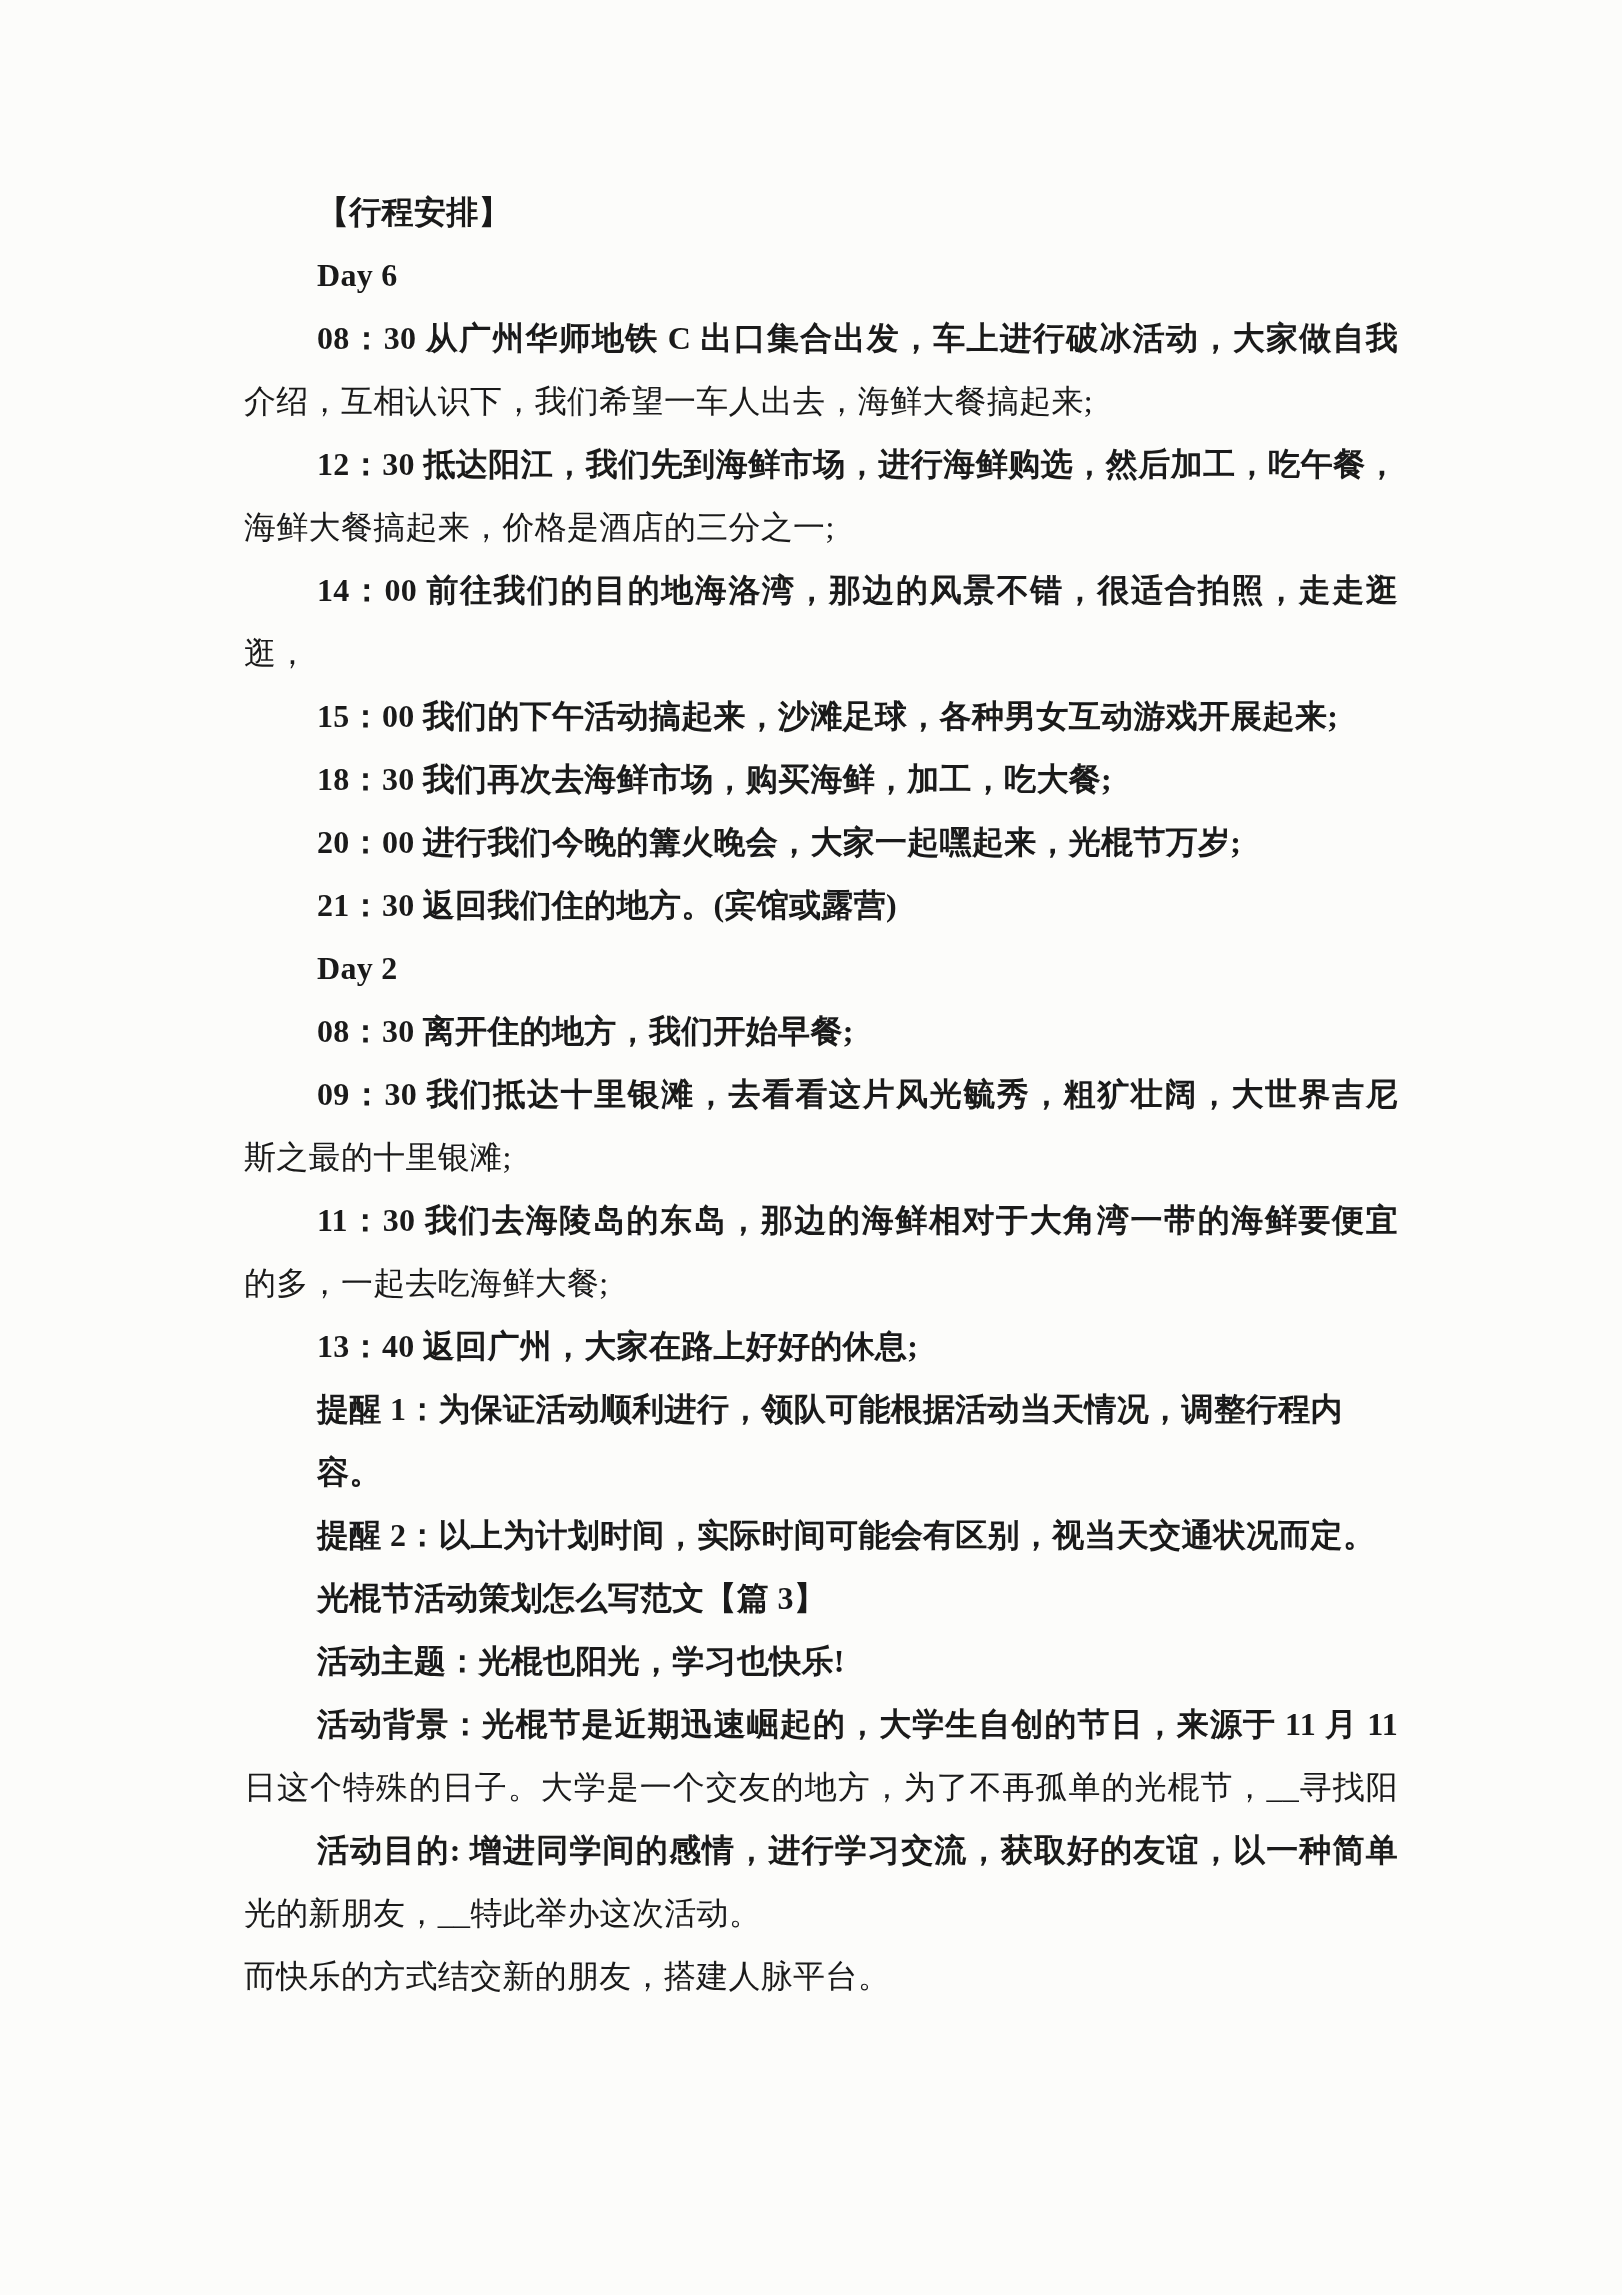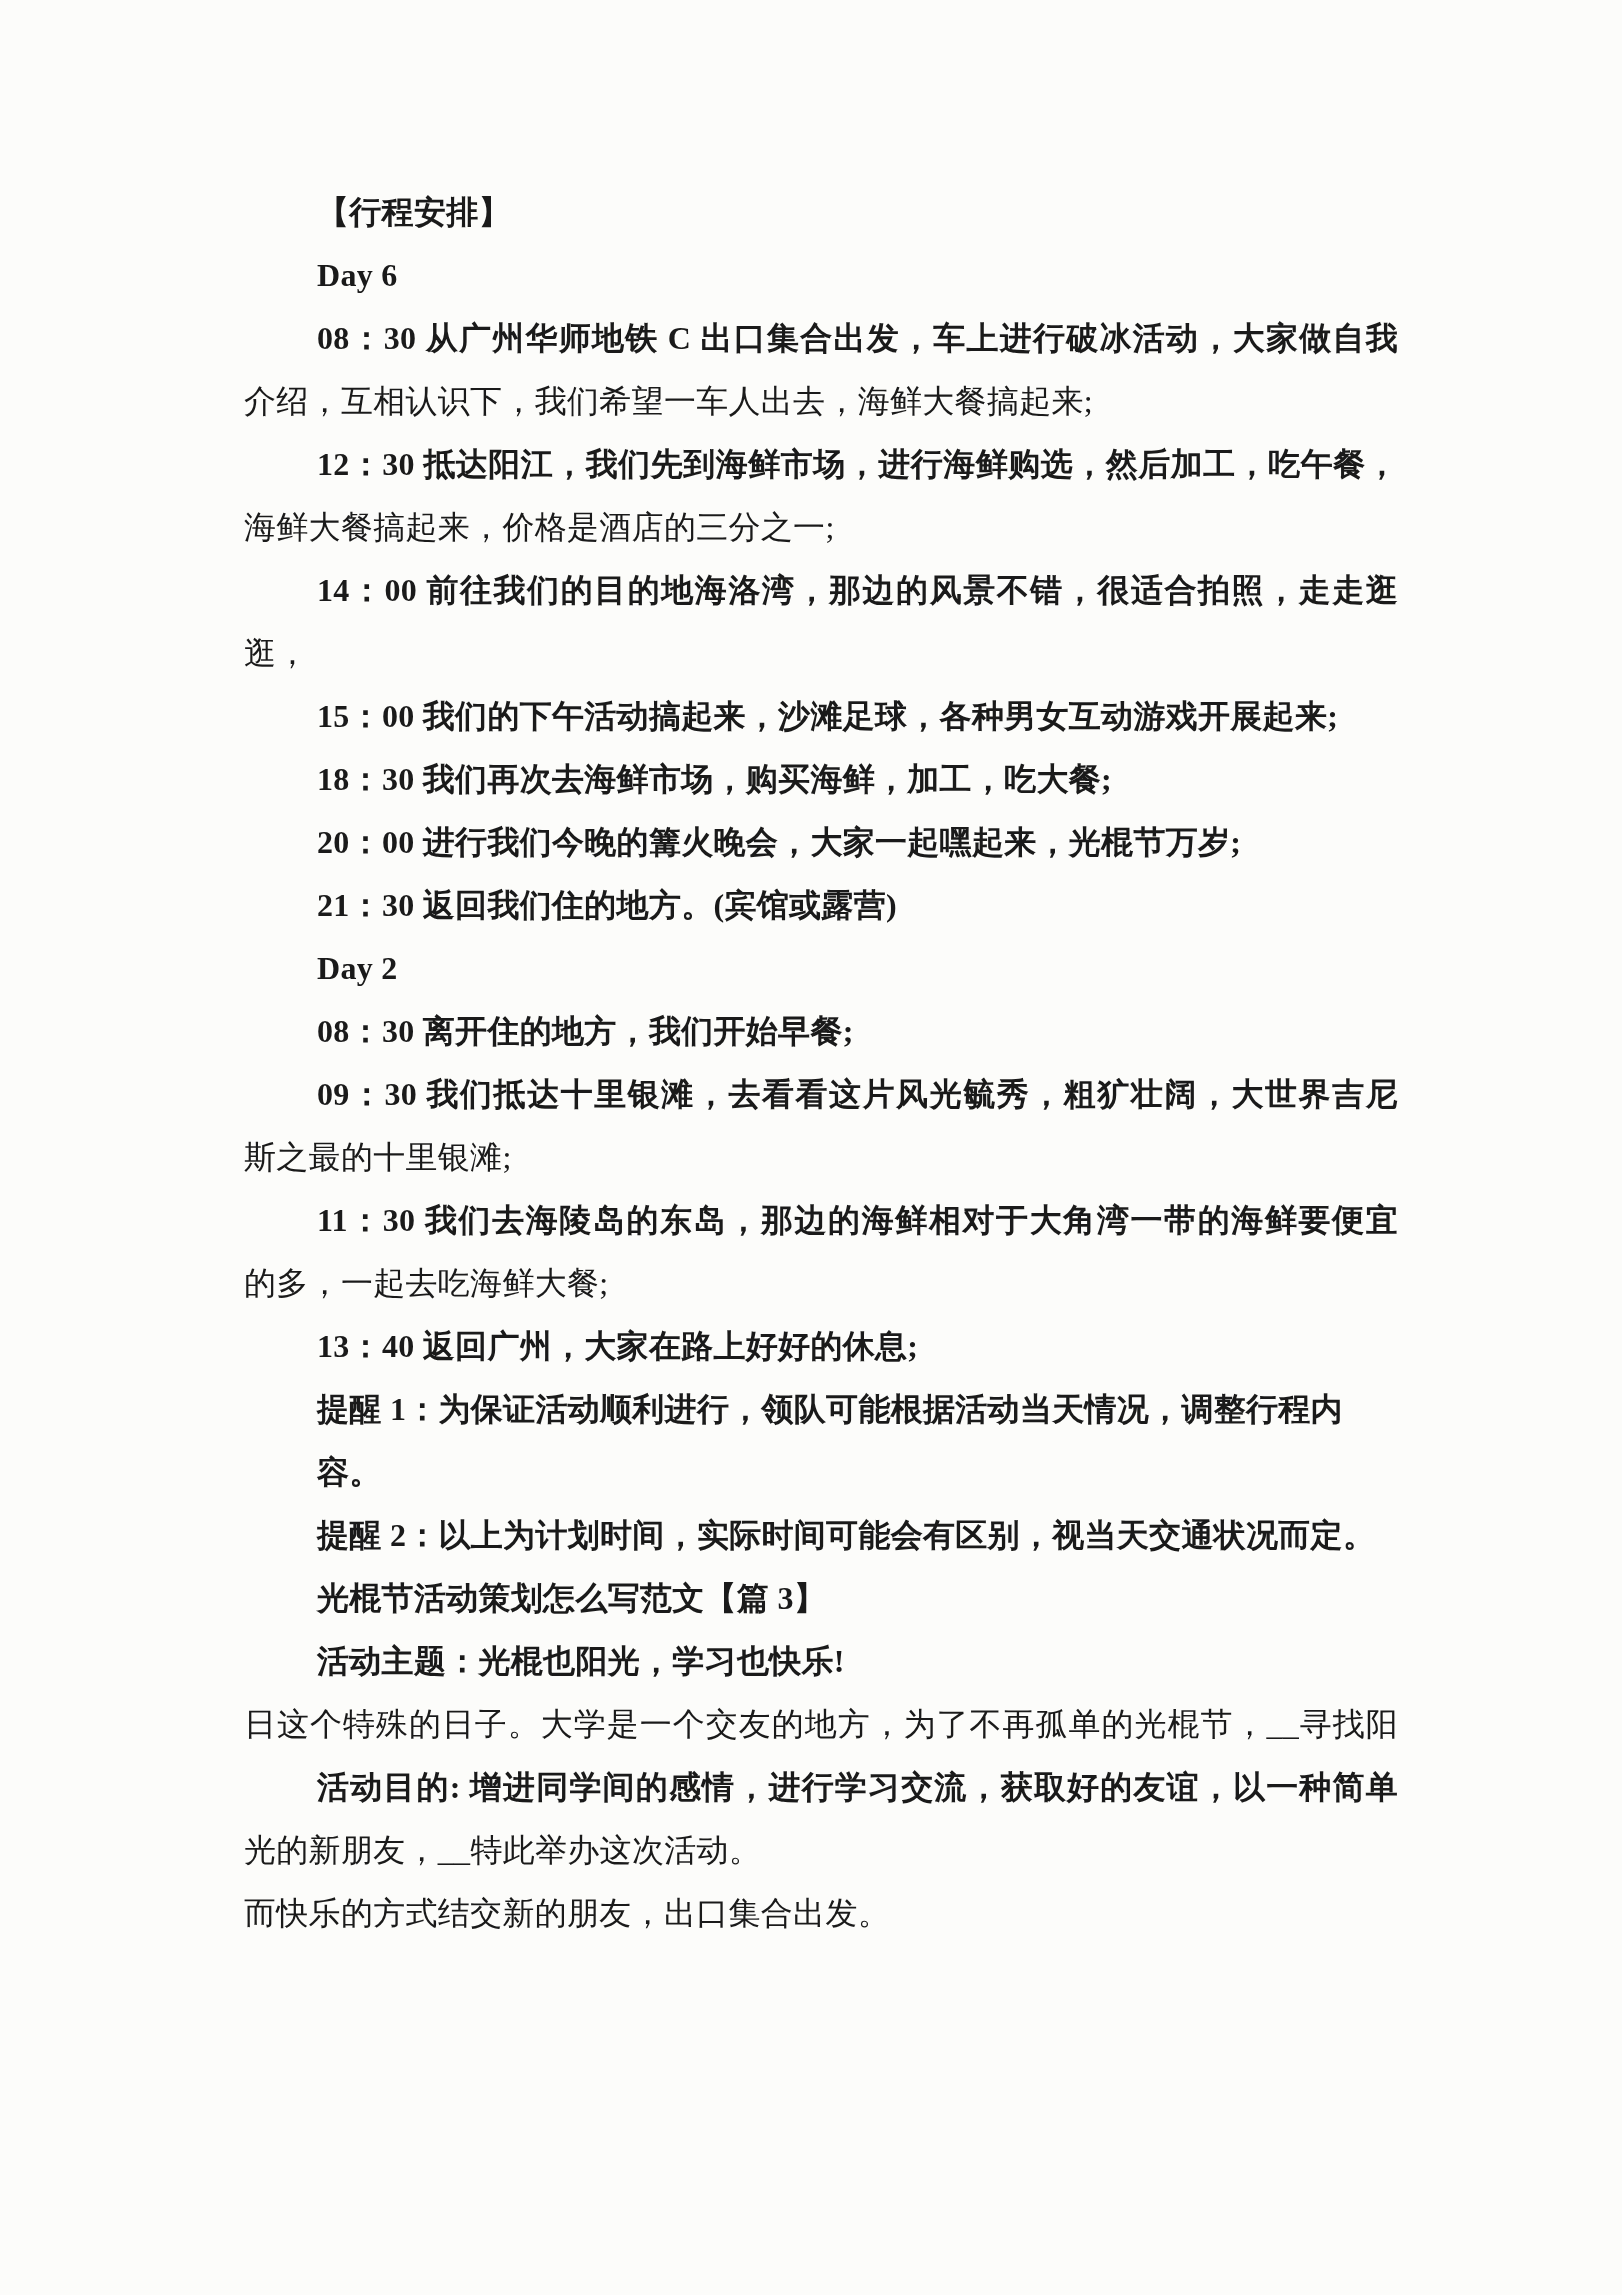--- a/index.html
+++ b/index.html
@@ -57,19 +57,20 @@
       <div class="line indent">08：30 离开住的地方，我们开始早餐;</div>
       <div class="line indent fill">09：30 我们抵达十里银滩，去看看这片风光毓秀，粗犷壮阔，大世界吉尼</div>
       <div class="line">斯之最的十里银滩;</div>
       <div class="line indent fill">11：30 我们去海陵岛的东岛，那边的海鲜相对于大角湾一带的海鲜要便宜</div>
       <div class="line">的多，一起去吃海鲜大餐;</div>
       <div class="line indent">13：40 返回广州，大家在路上好好的休息;</div>
       <div class="line indent">提醒 1：为保证活动顺利进行，领队可能根据活动当天情况，调整行程内容。</div>
       <div class="line indent">提醒 2：以上为计划时间，实际时间可能会有区别，视当天交通状况而定。</div>
       <div class="line indent">光棍节活动策划怎么写范文【篇 3】</div>
       <div class="line indent">活动主题：光棍也阳光，学习也快乐!</div>
+      <div class="line indent fill">活动背景：光棍节是近期迅速崛起的，大学生自创的节日，来源于 11 月 11</div>
       <div class="line fill">日这个特殊的日子。大学是一个交友的地方，为了不再孤单的光棍节，__寻找阳</div>
       <div class="line indent fill">活动目的: 增进同学间的感情，进行学习交流，获取好的友谊，以一种简单</div>
       <div class="line">光的新朋友，__特此举办这次活动。</div>
-      <div class="line">而快乐的方式结交新的朋友，出口集合出发。</div>
+      <div class="line">而快乐的方式结交新的朋友，搭建人脉平台。</div>
     </div>
 </div>
 
 
 </body></html>

